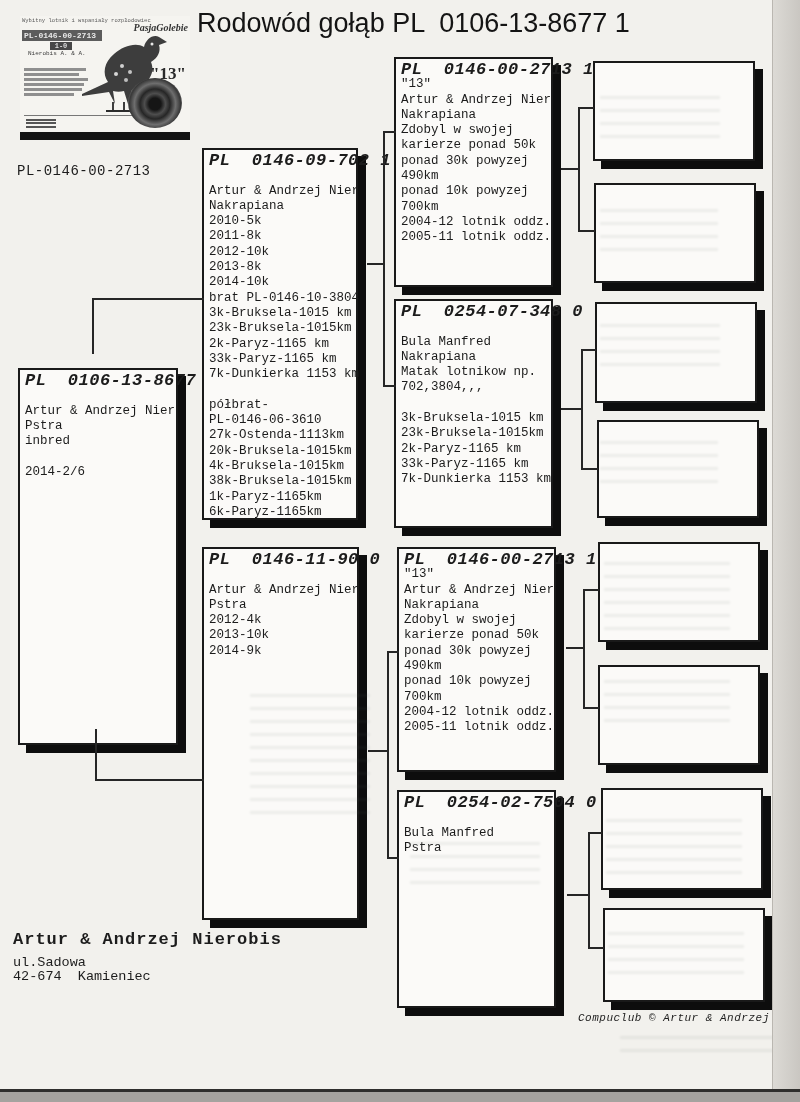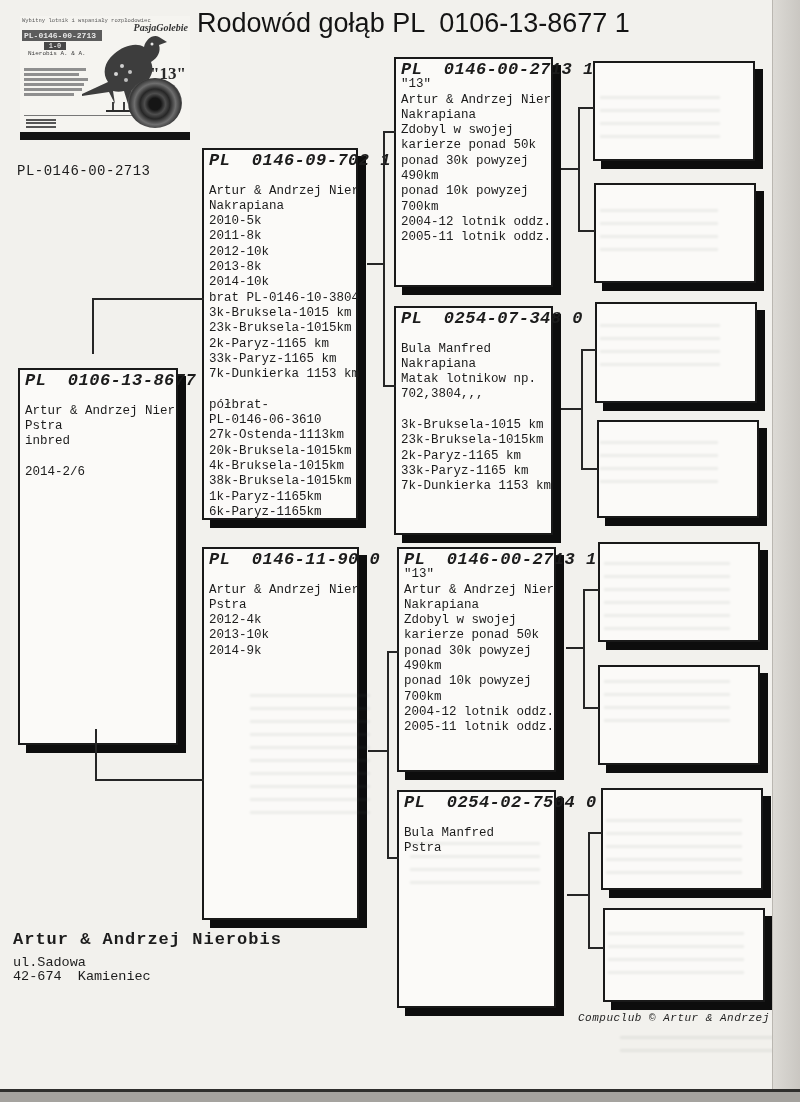--- a/index.html
+++ b/index.html
@@ -29,21 +29,21 @@
                  font-size:11px;letter-spacing:.5px;white-space:pre;}
   
   .logo{position:absolute;left:20px;top:16px;width:170px;height:124px;background:#f5f4f0;}
   .logo-topline{position:absolute;left:2px;top:1px;font-size:5.5px;color:#5a5a5a;filter:blur(.3px);white-space:nowrap;}
   .logo-brand{position:absolute;right:2px;top:6px;font-family:"Liberation Serif","DejaVu Serif",serif;
               font-style:italic;font-weight:bold;font-size:10px;color:#333;filter:blur(.3px);}
   .stamp{position:absolute;left:2px;top:14px;width:80px;}
   .stamp-ring{font-size:8px;font-weight:bold;background:#5c5c5c;color:#e9e9e9;padding:1px 2px;
               filter:blur(.4px);white-space:nowrap;}
   .stamp-sex{font-size:7px;font-weight:bold;background:#474747;color:#ddd;width:22px;text-align:center;
-             margin:1px 0 0 22px;filter:blur(.4px);}
+             margin:1px 0 0 28px;filter:blur(.4px);}
   .stamp-owner{font-size:6px;color:#3c3c3c;margin-left:6px;filter:blur(.3px);white-space:nowrap;}
   .smallprint{position:absolute;left:4px;top:52px;width:66px;}
   .smallprint div{height:2.5px;background:#8f8f8f;margin-bottom:2.5px;filter:blur(.4px);}
   .tinystamp{position:absolute;left:6px;bottom:11px;width:30px;}
   .tinystamp div{height:2px;background:#555;margin-bottom:1.5px;}
   .logo-year{position:absolute;right:4px;top:48px;font-family:"Liberation Serif","DejaVu Serif",serif;
              font-size:17px;font-weight:bold;color:#2a2a2a;}
   .logo-eye{position:absolute;right:8px;bottom:12px;width:54px;height:50px;border-radius:50%;
             background:radial-gradient(circle at 50% 52%, #161616 16%, #4e4e4e 28%, #262626 40%,
                         #6e6e6e 55%, #383838 68%, #8a8a8a 80%, #b5b5b5 92%);filter:blur(.5px);}
@@ -153,21 +153,21 @@
 Nakrapiana
 Zdobyl w swojej
 karierze ponad 50k
 ponad 30k powyzej
 490km
 ponad 10k powyzej
 700km
 2004-12 lotnik oddz.
 2005-11 lotnik oddz.</div>
   </div>
-  <div class="pbox" style="left:394px;top:306px;width:159px;height:229px">
+  <div class="pbox" style="left:394px;top:299px;width:159px;height:229px">
     <div class="pbox-header">PL  0254-07-348 0</div>
     <div class="pbox-lines">
 Bula Manfred
 Nakrapiana
 Matak lotnikow np.
 702,3804,,,
 
 3k-Bruksela-1015 km
 23k-Bruksela-1015km
 2k-Paryz-1165 km

